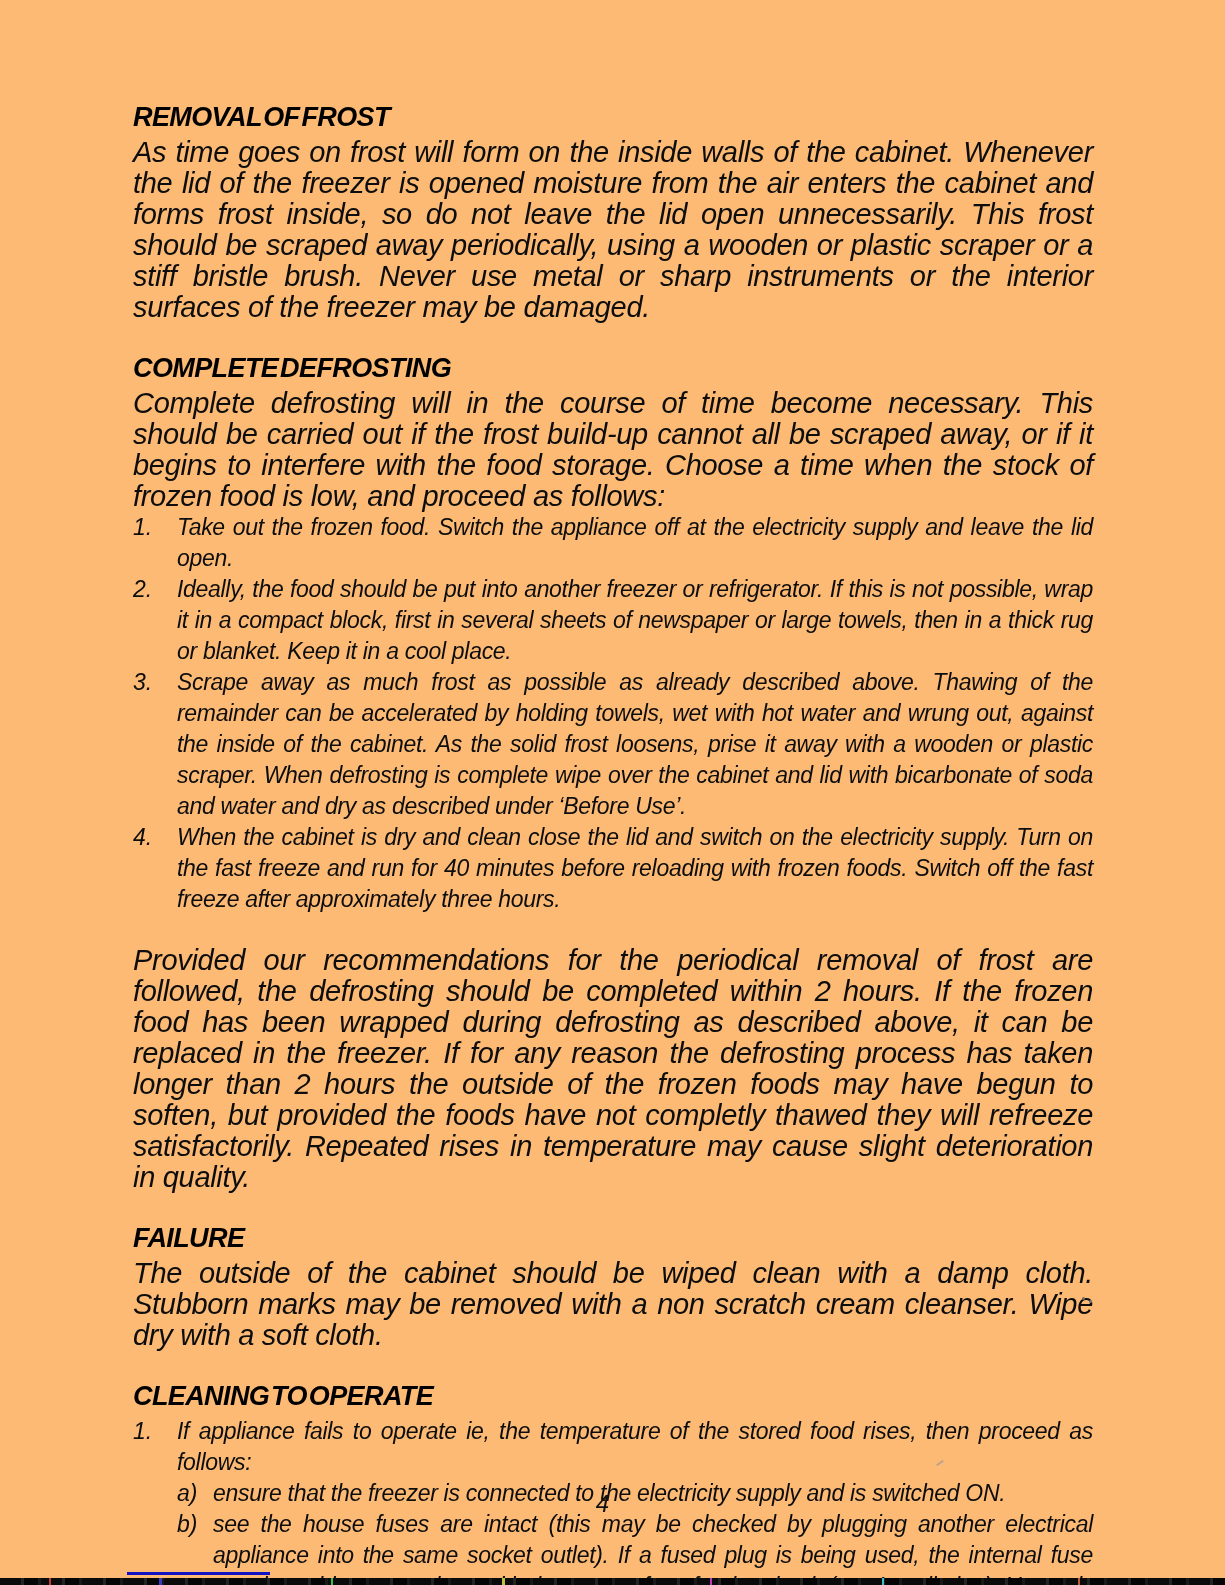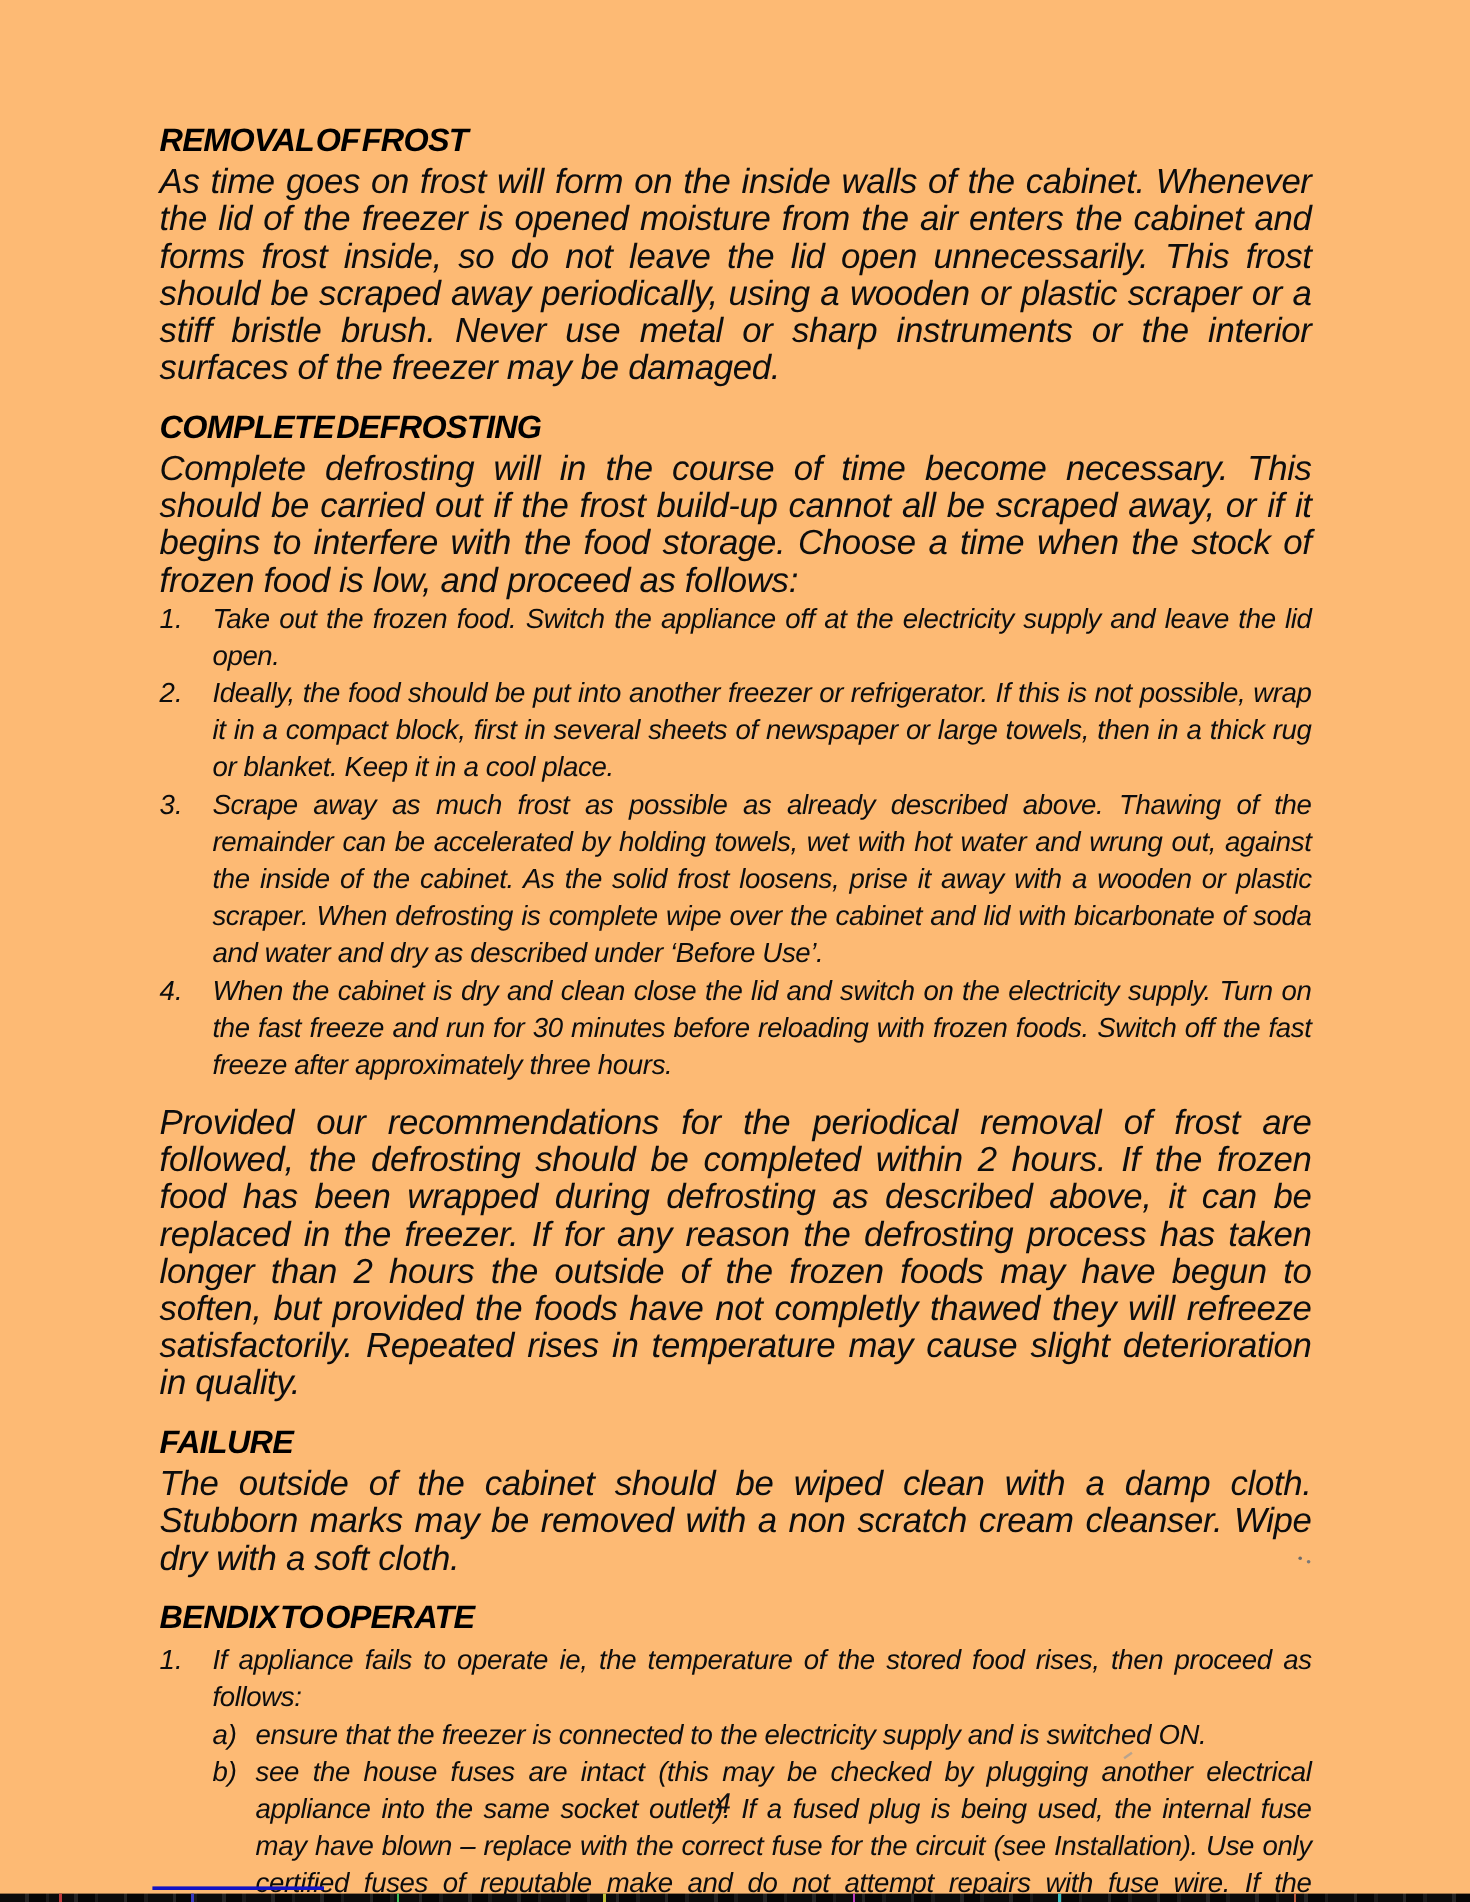--- a/index.html
+++ b/index.html
@@ -14,21 +14,21 @@
     overflow: hidden;
     font-style: italic;
   }
   .content {
     position: absolute;
     left: 133px;
     top: 102px;
     width: 960px;
   }
   .section { margin: 0; }
-  .section + .section { margin-top: 18px; }
+  .section + .section { margin-top: 30px; }
   .heading {
     margin: 0 0 4px 0;
     font-size: 27px;
     font-weight: bold;
     letter-spacing: -0.6px;
     word-spacing: -5px;
     color: #000;
     line-height: 31px;
   }
   .para {
@@ -152,37 +152,37 @@
         </div>
         <div class="oli">
           <span class="marker">3.</span>
           <div class="obody">
               <div class="otext">Scrape away as much frost as possible as already described above. Thawing of the remainder can be accelerated by holding towels, wet with hot water and wrung out, against the inside of the cabinet. As the solid frost loosens, prise it away with a wooden or plastic scraper. When defrosting is complete wipe over the cabinet and lid with bicarbonate of soda and water and dry as described under ‘Before Use’.</div>
             </div>
         </div>
         <div class="oli">
           <span class="marker">4.</span>
           <div class="obody">
-              <div class="otext">When the cabinet is dry and clean close the lid and switch on the electricity supply. Turn on the fast freeze and run for 30 minutes before reloading with frozen foods. Switch off the fast freeze after approximately three hours.</div>
+              <div class="otext">When the cabinet is dry and clean close the lid and switch on the electricity supply. Turn on the fast freeze and run for 40 minutes before reloading with frozen foods. Switch off the fast freeze after approximately three hours.</div>
             </div>
         </div>
       </div>
     </div>
 
     <div class="section">
       <p class="para">Provided our recommendations for the periodical removal of frost are followed, the defrosting should be completed within 2 hours. If the frozen food has been wrapped during defrosting as described above, it can be replaced in the freezer. If for any reason the defrosting process has taken longer than 2 hours the outside of the frozen foods may have begun to soften, but provided the foods have not completly thawed they will refreeze satisfactorily. Repeated rises in temperature may cause slight deterioration in quality.</p>
     </div>
 
     <div class="section">
       <h2 class="heading">FAILURE</h2>
       <p class="para">The outside of the cabinet should be wiped clean with a damp cloth. Stubborn marks may be removed with a non scratch cream cleanser. Wipe dry with a soft cloth.</p>
     </div>
 
     <div class="section">
-      <h2 class="heading">BENDIX TO OPERATE</h2>
+      <h2 class="heading">CLEANING TO OPERATE</h2>
       <div class="olist">
         <div class="oli">
           <span class="marker">1.</span>
           <div class="obody">
             <div class="otext">If appliance fails to operate ie, the temperature of the stored food rises, then proceed as follows:</div>
             <div class="subli">
               <span class="smarker">a)</span>
               <div class="stext">ensure that the freezer is connected to the electricity supply and is switched ON.</div>
             </div>
             <div class="subli">

